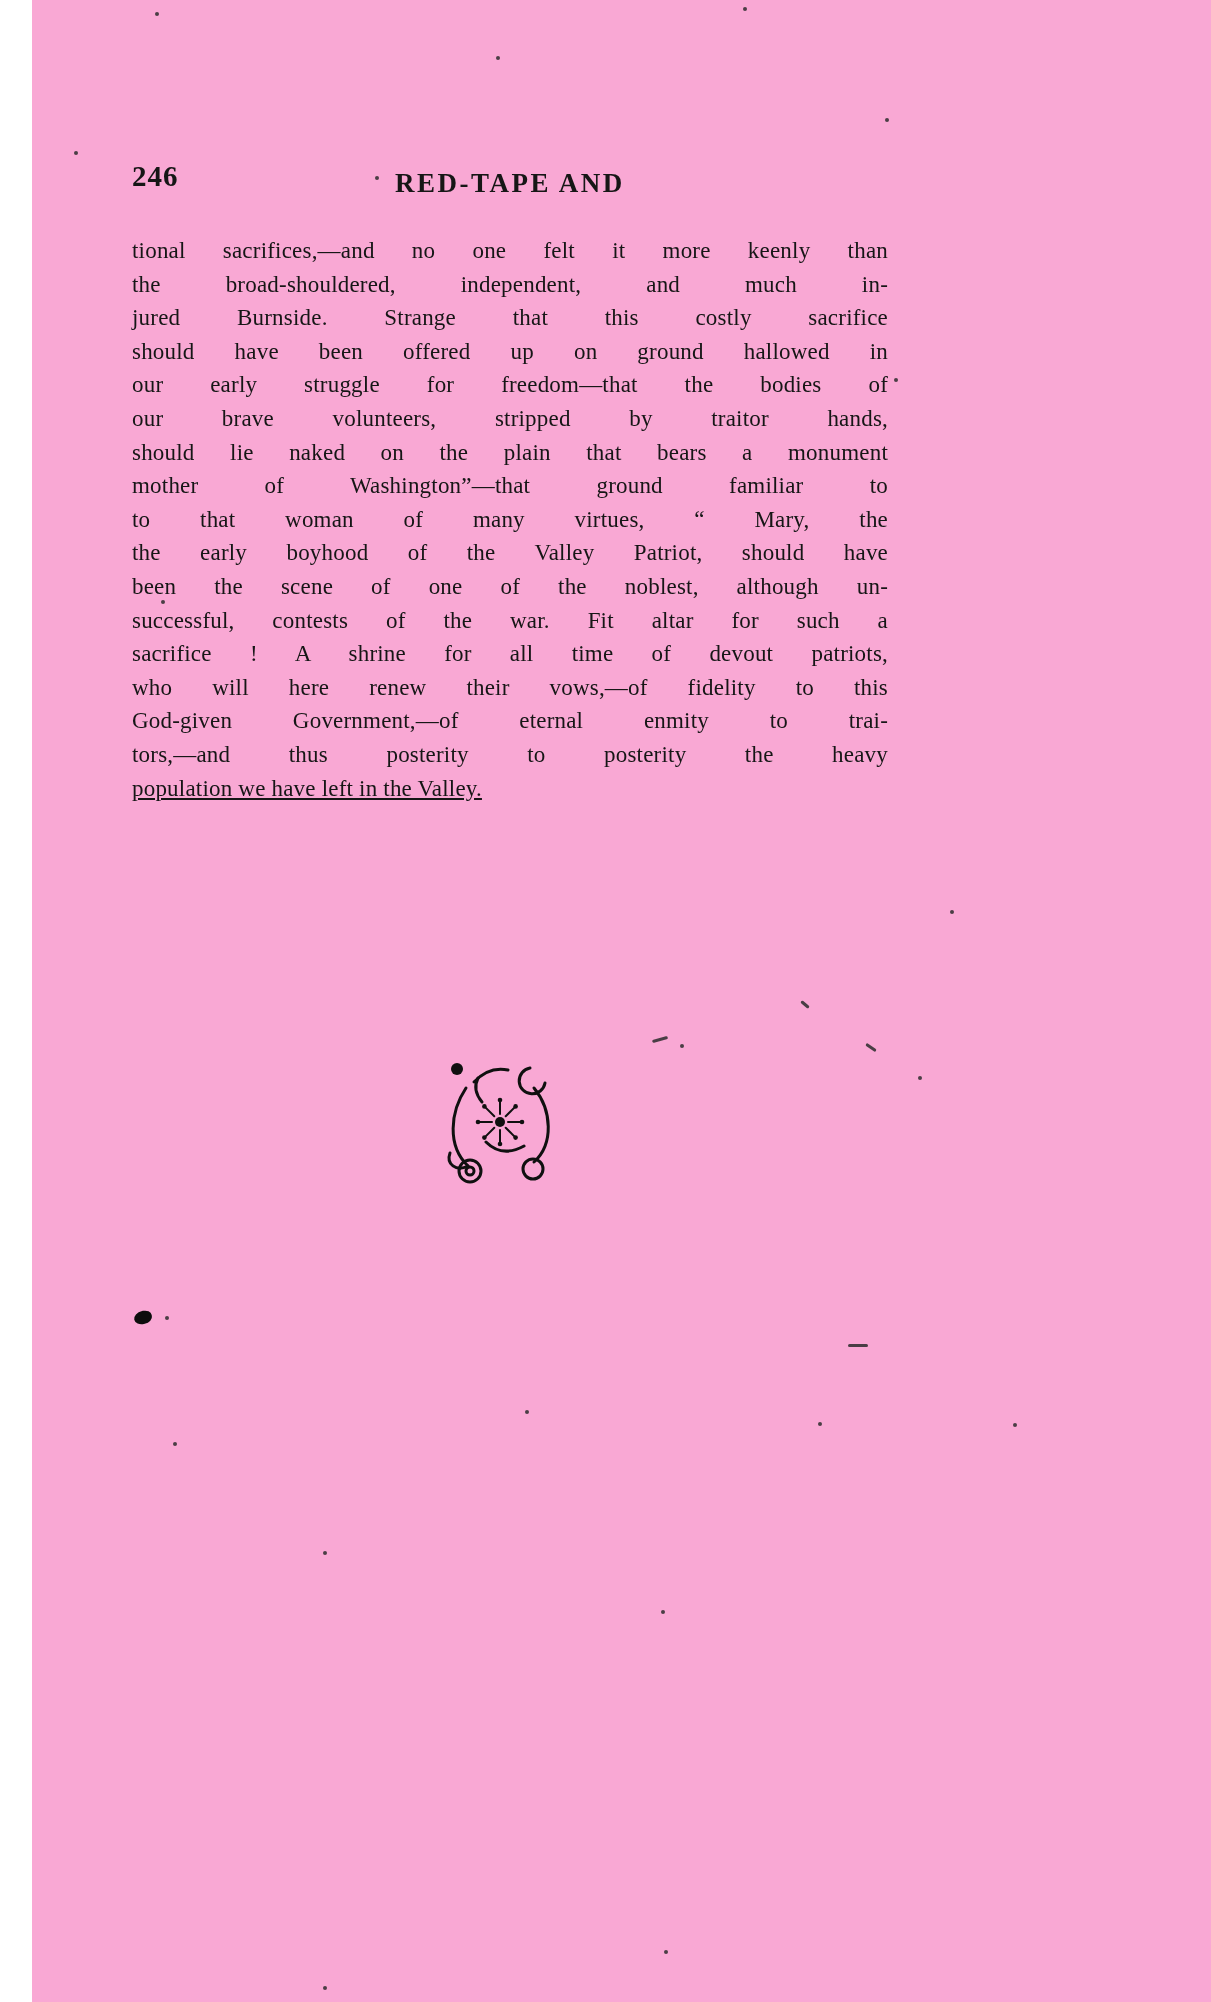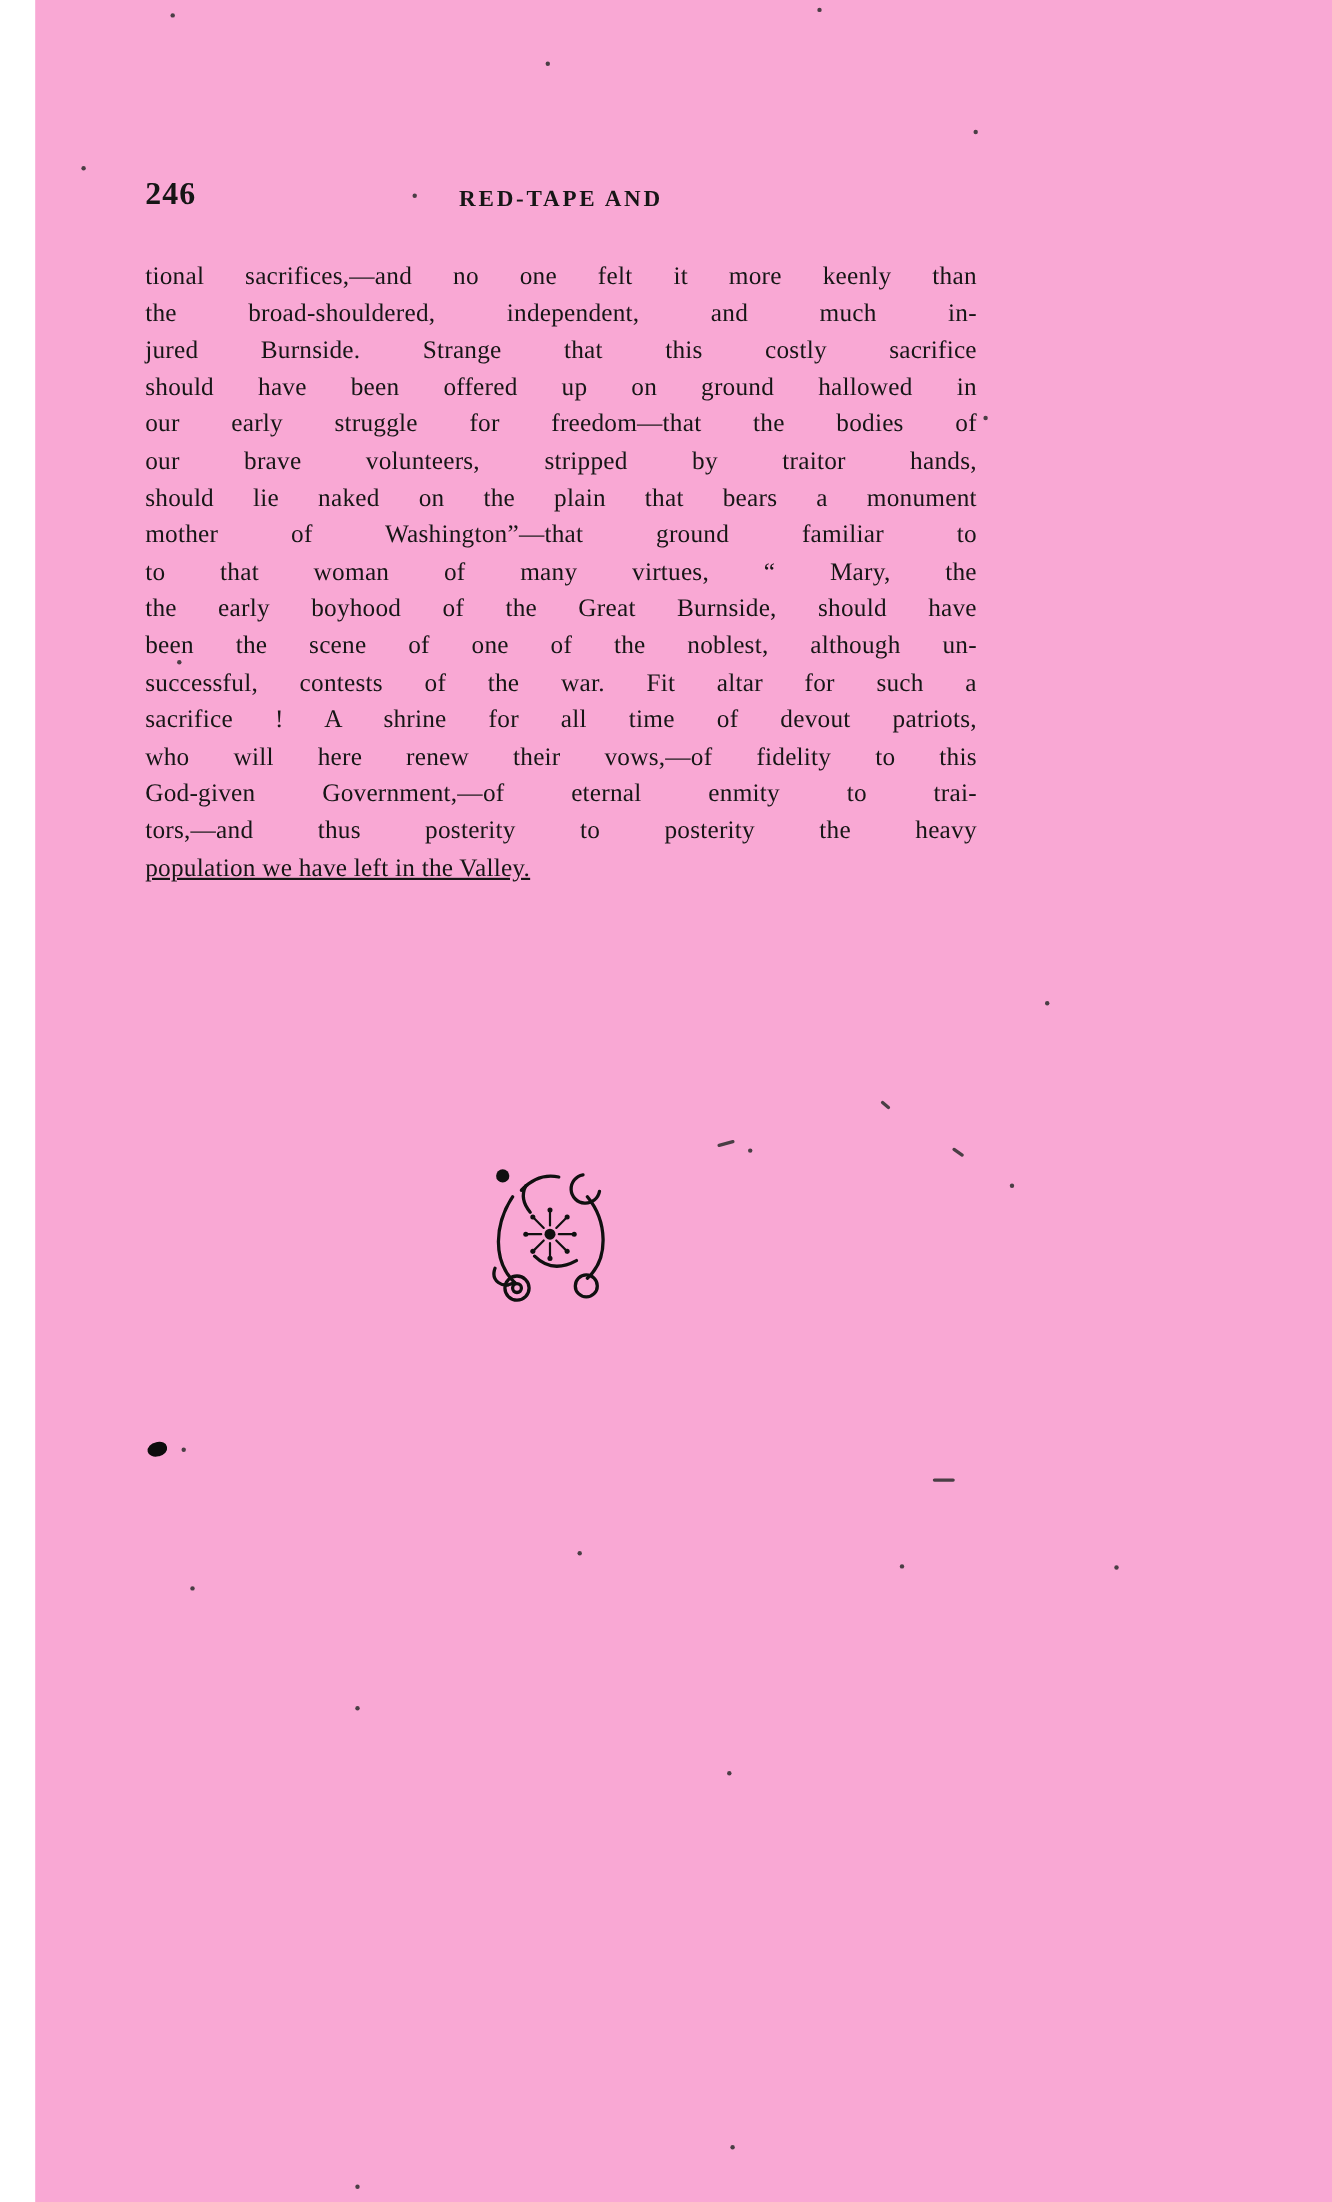--- a/index.html
+++ b/index.html
@@ -20,21 +20,21 @@
     font-size: 29px;
     font-weight: 700;
     letter-spacing: 1px;
   }
   .running-title {
     position: absolute;
     left: 100px;
     top: 168px;
     width: 756px;
     text-align: center;
-    font-size: 21px;
+    font-size: 27px;
     font-weight: 700;
     letter-spacing: 2.5px;
   }
   .text-block {
     position: absolute;
     left: 100px;
     top: 234px;
     width: 756px;
     font-size: 23px;
     line-height: 33.6px;
@@ -92,21 +92,21 @@
   <main class="text-block">
     <div class="line">tional sacrifices,—and no one felt it more keenly than</div>
     <div class="line">the broad-shouldered, independent, and much in-</div>
     <div class="line">jured Burnside.  Strange that this costly sacrifice</div>
     <div class="line">should have been offered up on ground hallowed in</div>
     <div class="line">our early struggle for freedom—that the bodies of</div>
     <div class="line">our brave volunteers, stripped by traitor hands,</div>
     <div class="line">should lie naked on the plain that bears a monument</div>
     <div class="line">mother of Washington”—that ground familiar to</div>
     <div class="line">to that woman of many virtues, “ Mary, the</div>
-    <div class="line">the early boyhood of the Great Burnside, should have</div>
+    <div class="line">the early boyhood of the Valley Patriot, should have</div>
     <div class="line">been the scene of one of the noblest, although un-</div>
     <div class="line">successful, contests of the war.  Fit altar for such a</div>
     <div class="line">sacrifice !  A shrine for all time of devout patriots,</div>
     <div class="line">who will here renew their vows,—of fidelity to this</div>
     <div class="line">God-given Government,—of eternal enmity to trai-</div>
     <div class="line">tors,—and thus posterity to posterity the heavy</div>
     <div class="line last">population we have left in the Valley.</div>
   </main>
 
   <figure class="ornament" aria-hidden="true">

